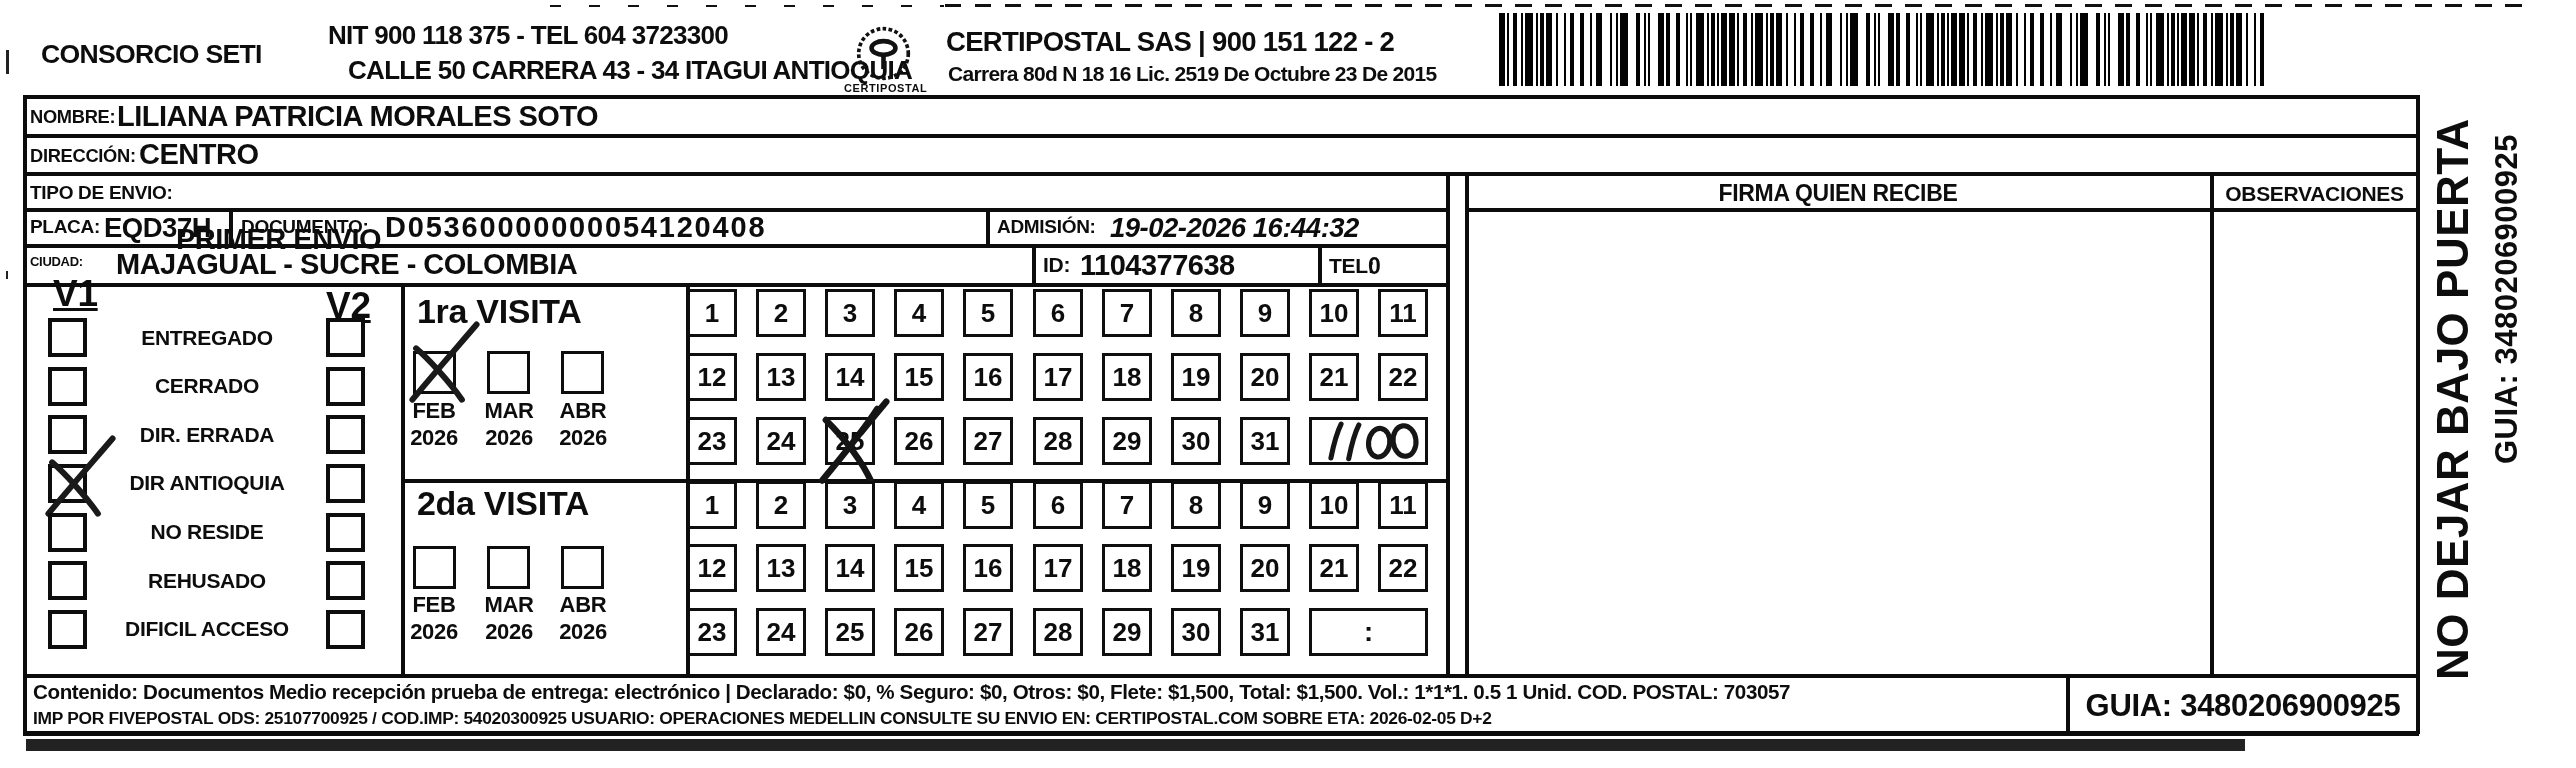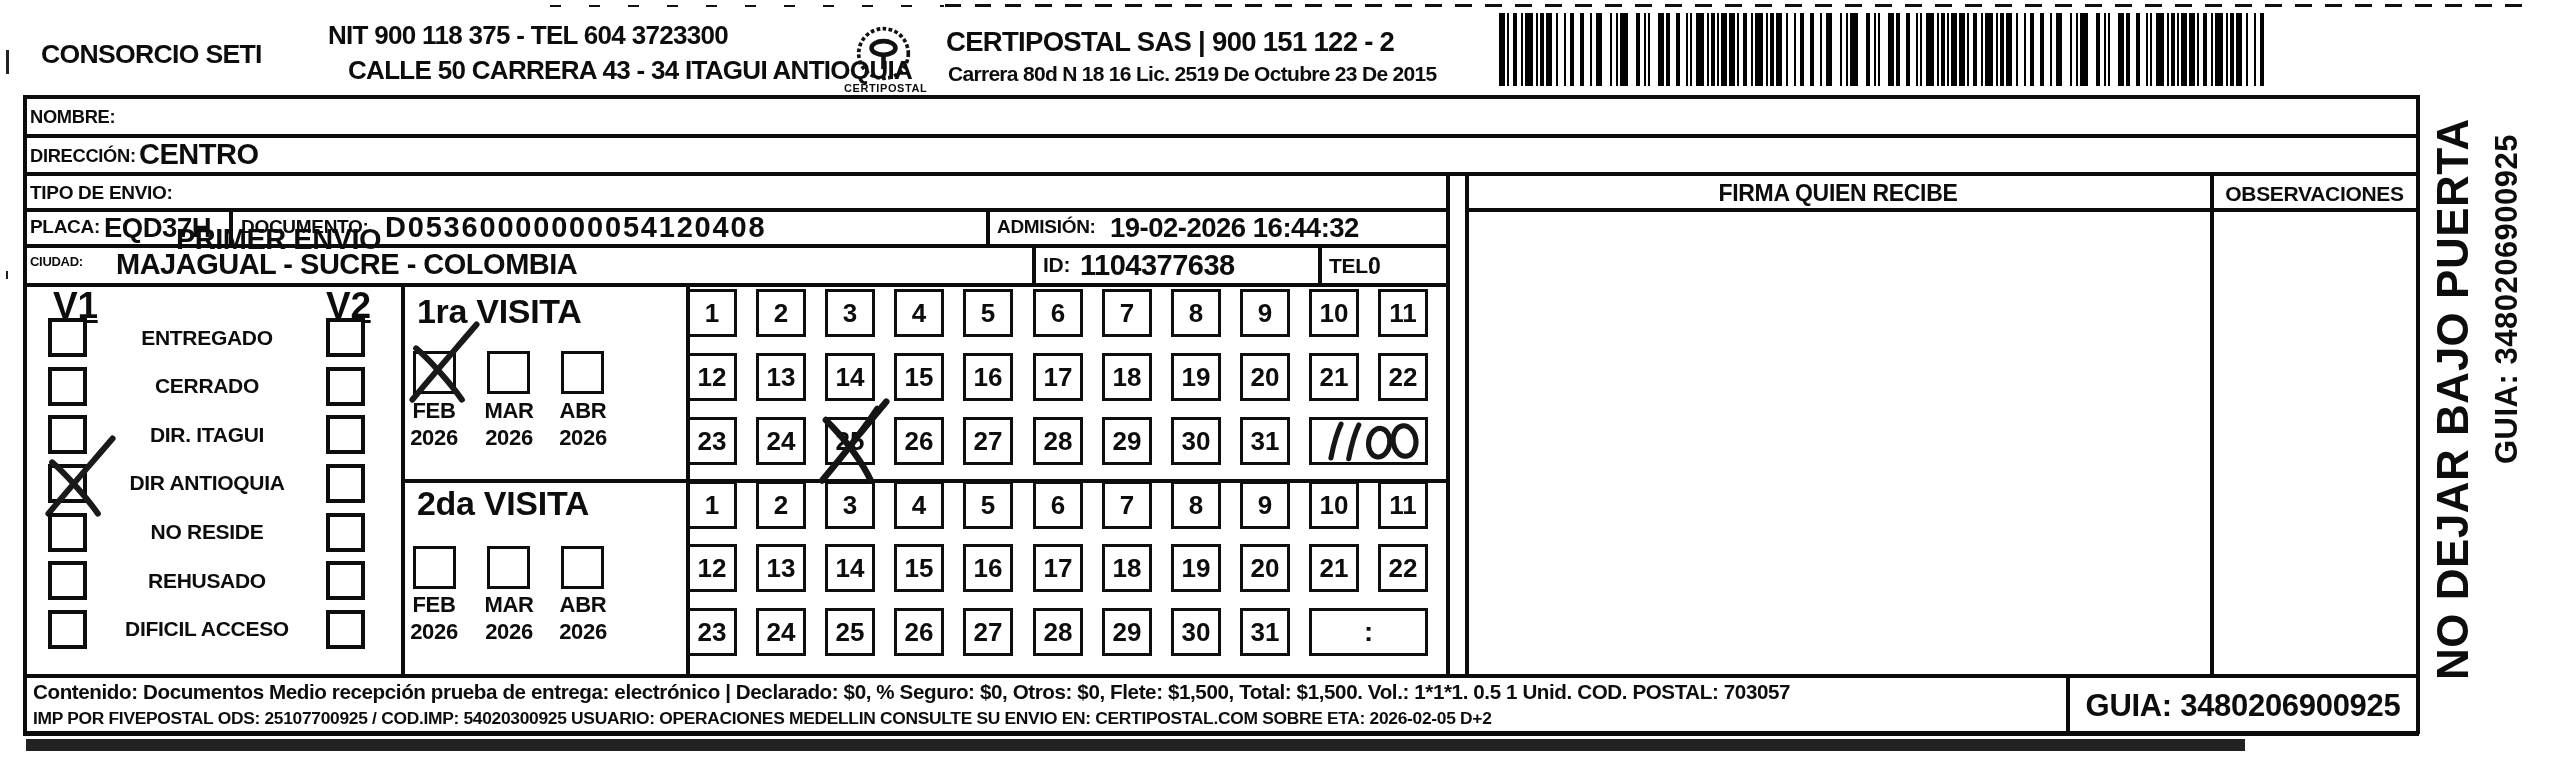--- a/index.html
+++ b/index.html
@@ -179,57 +179,58 @@
   <div class="vline" style="left:2210px;top:172px;height:502px;"></div>
   <div class="vline" style="left:229px;top:208px;height:36px;"></div>
   <div class="vline" style="left:986px;top:208px;height:36px;"></div>
   <div class="vline" style="left:1032px;top:244px;height:39px;"></div>
   <div class="vline" style="left:1318px;top:244px;height:39px;"></div>
   <div class="vline" style="left:401px;top:283px;height:391px;"></div>
   <div class="vline" style="left:686px;top:283px;height:391px;"></div>
   <div class="vline" style="left:2066px;top:674px;height:61px;"></div>
 
   <div class="lbl" style="left:30px;top:106px;font-size:18.3px;">NOMBRE:</div>
+  <div class="val" style="left:117px;top:100px;font-size:29px;">LILIANA PATRICIA MORALES SOTO</div>
 
   <div class="lbl" style="left:30px;top:145px;font-size:18.3px;">DIRECCIÓN:</div>
   <div class="val" style="left:139px;top:138px;font-size:29px;">CENTRO</div>
 
   <div class="lbl" style="left:30px;top:182px;font-size:19px;">TIPO DE ENVIO:</div>
   <div class="val" style="left:176px;top:176px;font-size:29px;margin-top:47px;">PRIMER ENVIO</div>
 
   <div class="lbl" style="left:30px;top:216px;font-size:19px;">PLACA:</div>
   <div class="val" style="left:104px;top:212px;font-size:27.5px;">EQD37H</div>
   <div class="lbl" style="left:241px;top:216px;font-size:19px;">DOCUMENTO:</div>
   <div class="val" style="left:385px;top:211px;font-size:29px;letter-spacing:1.8px;">D05360000000054120408</div>
   <div class="lbl" style="left:997px;top:216px;font-size:19px;">ADMISIÓN:</div>
-  <div class="val" style="left:1110px;top:212px;font-size:27.5px;">19-02-2026 16:44:32</div>
+  <div class="val" style="left:1110px;top:212px;font-size:27.5px;font-style:italic;">19-02-2026 16:44:32</div>
 
   <div class="lbl" style="left:30px;top:254px;font-size:13px;">CIUDAD:</div>
   <div class="val" style="left:116px;top:248px;font-size:29px;">MAJAGUAL - SUCRE - COLOMBIA</div>
   <div class="lbl" style="left:1043px;top:253px;font-size:21px;">ID:</div>
   <div class="val" style="left:1080px;top:249px;font-size:29px;">1104377638</div>
   <div class="lbl" style="left:1329px;top:254px;font-size:21px;">TEL:</div>
   <div class="val" style="left:1368px;top:253px;font-size:23px;">0</div>
 
   <div class="lbl center" style="left:1465px;top:180px;width:746px;font-size:23px;">FIRMA QUIEN RECIBE</div>
   <div class="lbl center" style="left:2212px;top:182px;width:205px;font-size:21px;">OBSERVACIONES</div>
   <div class="abs" style="left:1468px;top:212px;width:738px;height:459px;"></div>
   <div class="abs" style="left:2214px;top:212px;width:198px;height:459px;"></div>
 
-  <div class="lbl" style="left:53px;top:285px;font-size:37px;text-decoration:underline;">V1</div>
+  <div class="lbl" style="left:53px;top:273px;font-size:37px;text-decoration:underline;">V1</div>
   <div class="lbl" style="left:326px;top:285px;font-size:37px;text-decoration:underline;">V2</div>
   <div>
       <div class="checkbox" style="left: 48px; top: 318px; position: absolute;"></div>
       <div class="lbl center" style="left: 99px; top: 326px; width: 216px; font-size: 21px;">ENTREGADO</div>
       <div class="checkbox" style="left: 326px; top: 318px; position: absolute;"></div>
       <div class="checkbox" style="left: 48px; top: 367px; position: absolute;"></div>
       <div class="lbl center" style="left: 99px; top: 374px; width: 216px; font-size: 21px;">CERRADO</div>
       <div class="checkbox" style="left: 326px; top: 367px; position: absolute;"></div>
       <div class="checkbox" style="left: 48px; top: 415px; position: absolute;"></div>
-      <div class="lbl center" style="left: 99px; top: 423px; width: 216px; font-size: 21px;">DIR. ITAGUI</div>
+      <div class="lbl center" style="left: 99px; top: 423px; width: 216px; font-size: 21px;">DIR. ERRADA</div>
       <div class="checkbox" style="left: 326px; top: 415px; position: absolute;"></div>
       <div class="checkbox" style="left: 48px; top: 464px; position: absolute; overflow: visible;">
         <svg class="xmark" viewBox="0 0 86 96">
           <path d="M8 88 C26 66 54 34 78 6"></path>
           <path d="M12 32 C26 44 48 68 62 88"></path>
         </svg>
       </div>
       <div class="lbl center" style="left: 99px; top: 471px; width: 216px; font-size: 21px;">DIR ANTIOQUIA</div>
       <div class="checkbox" style="left: 326px; top: 464px; position: absolute;"></div>
       <div class="checkbox" style="left: 48px; top: 513px; position: absolute;"></div>

